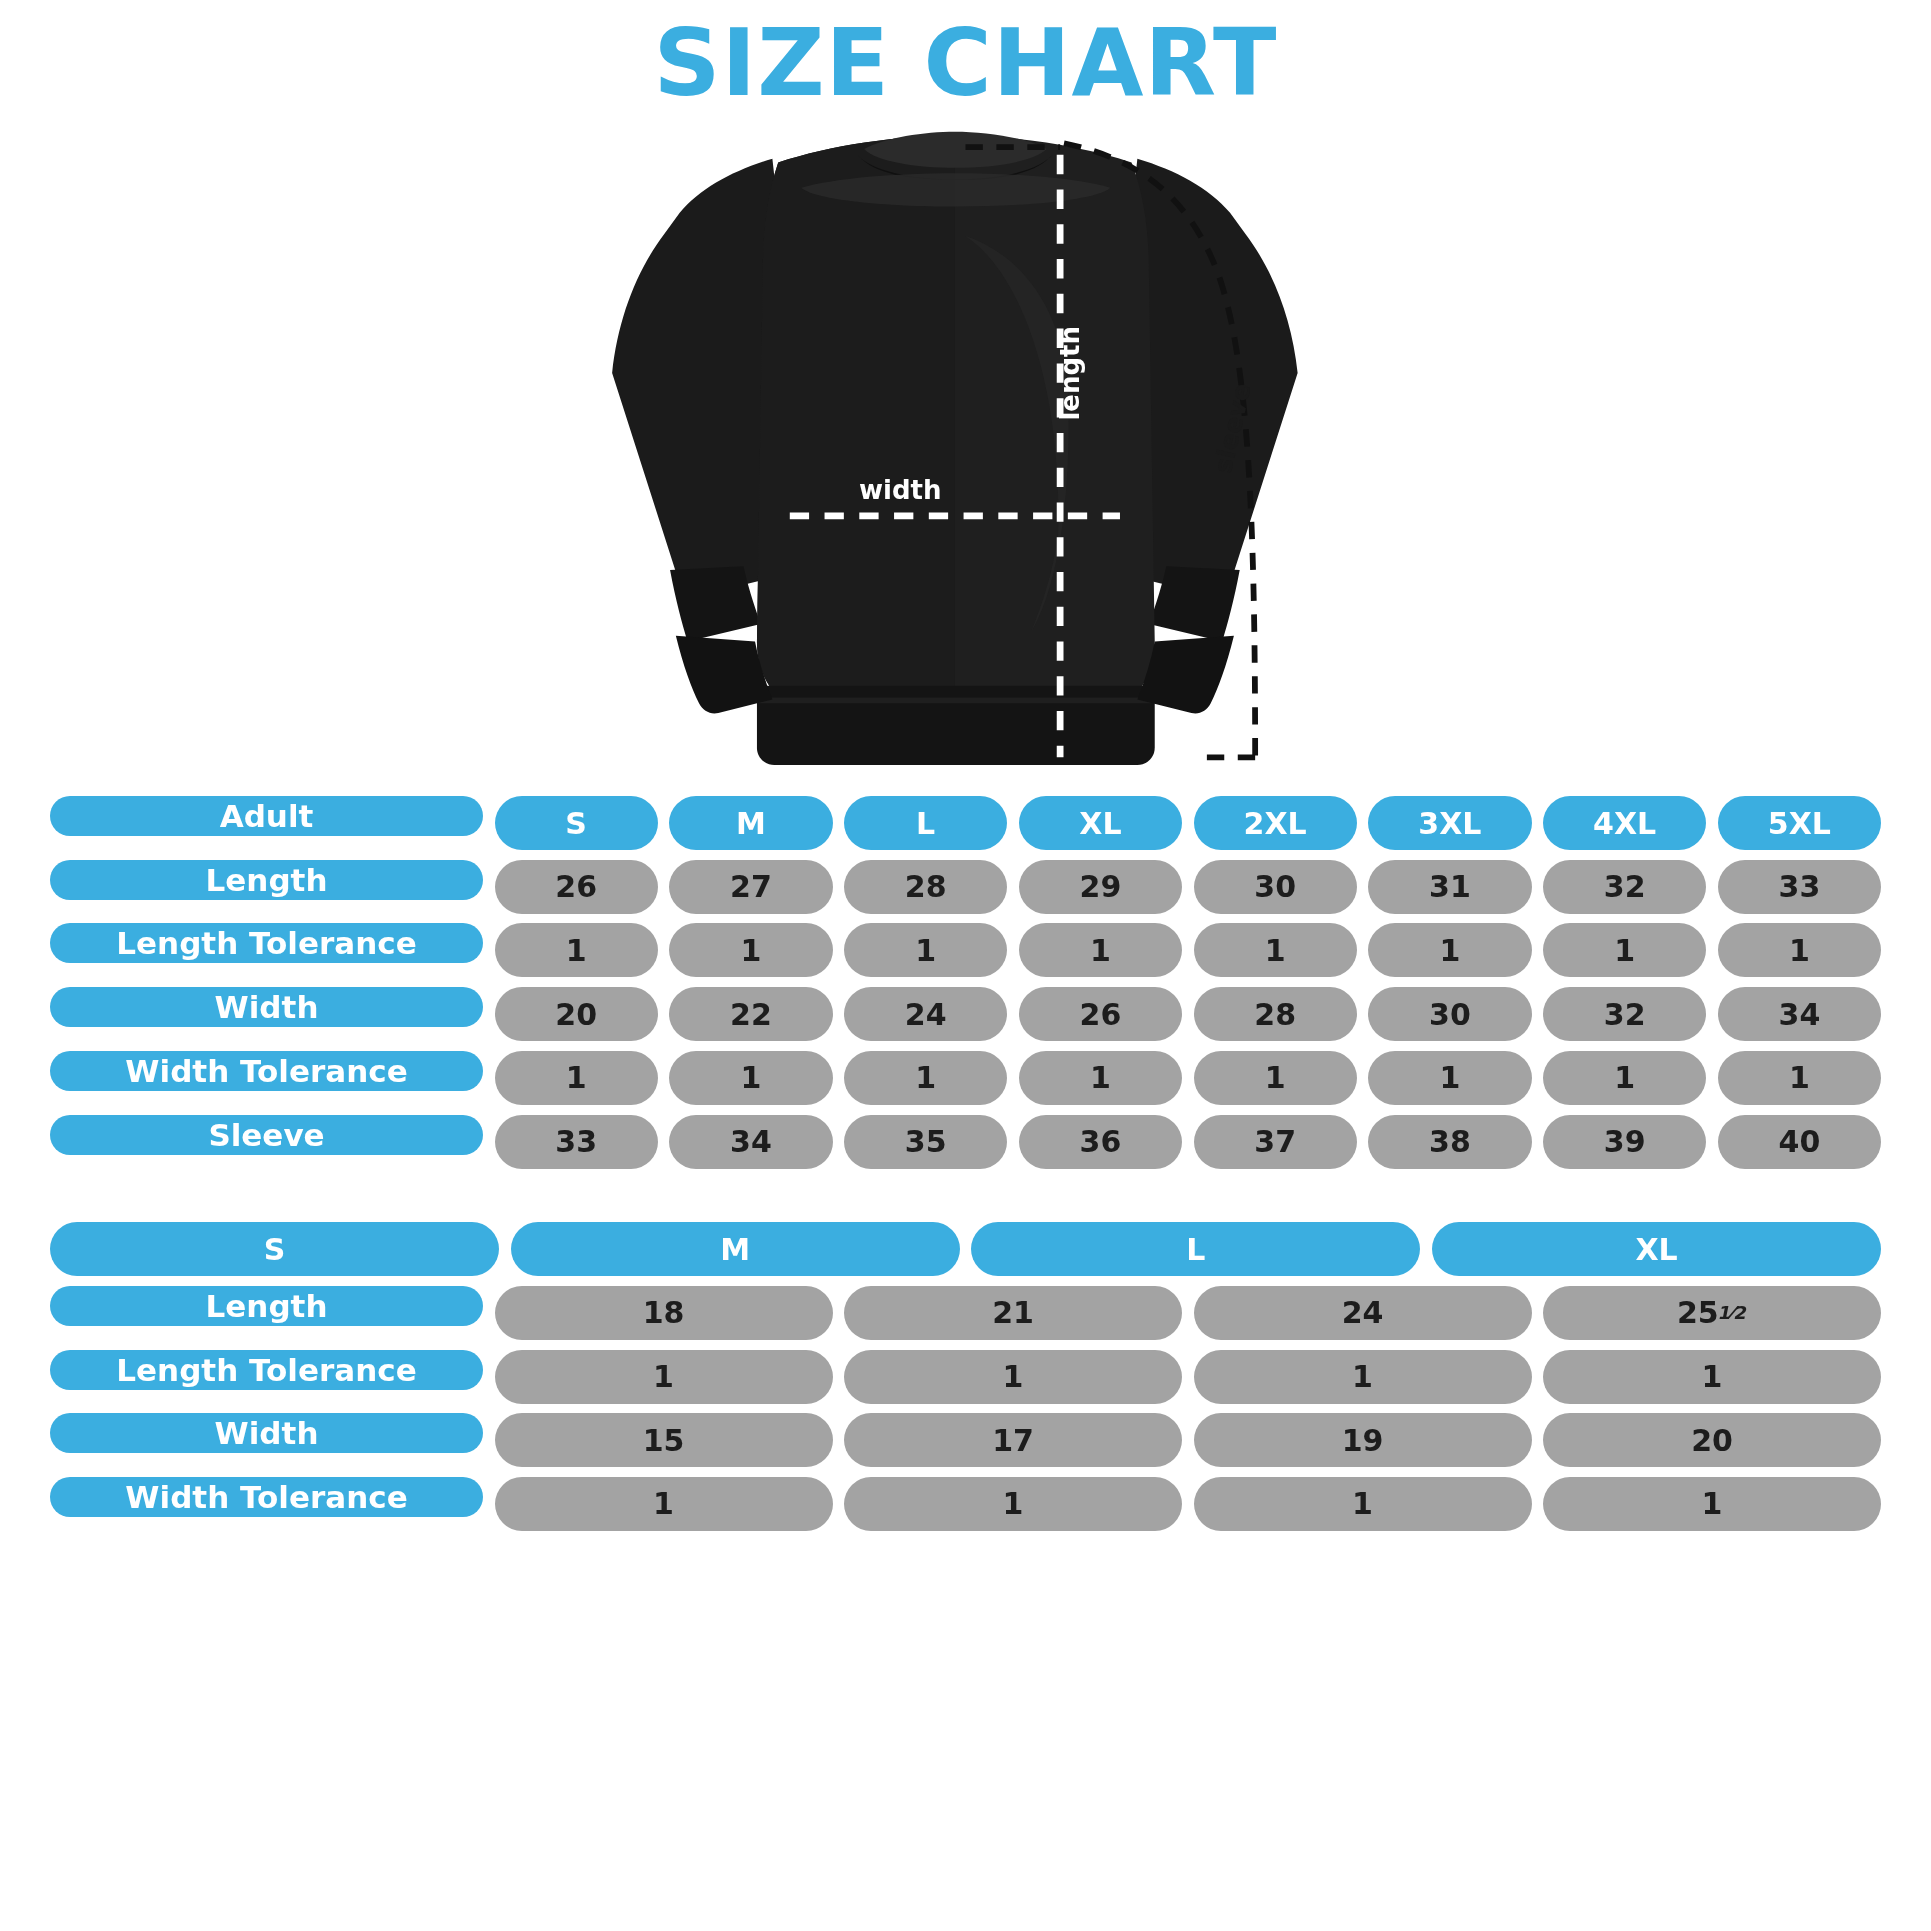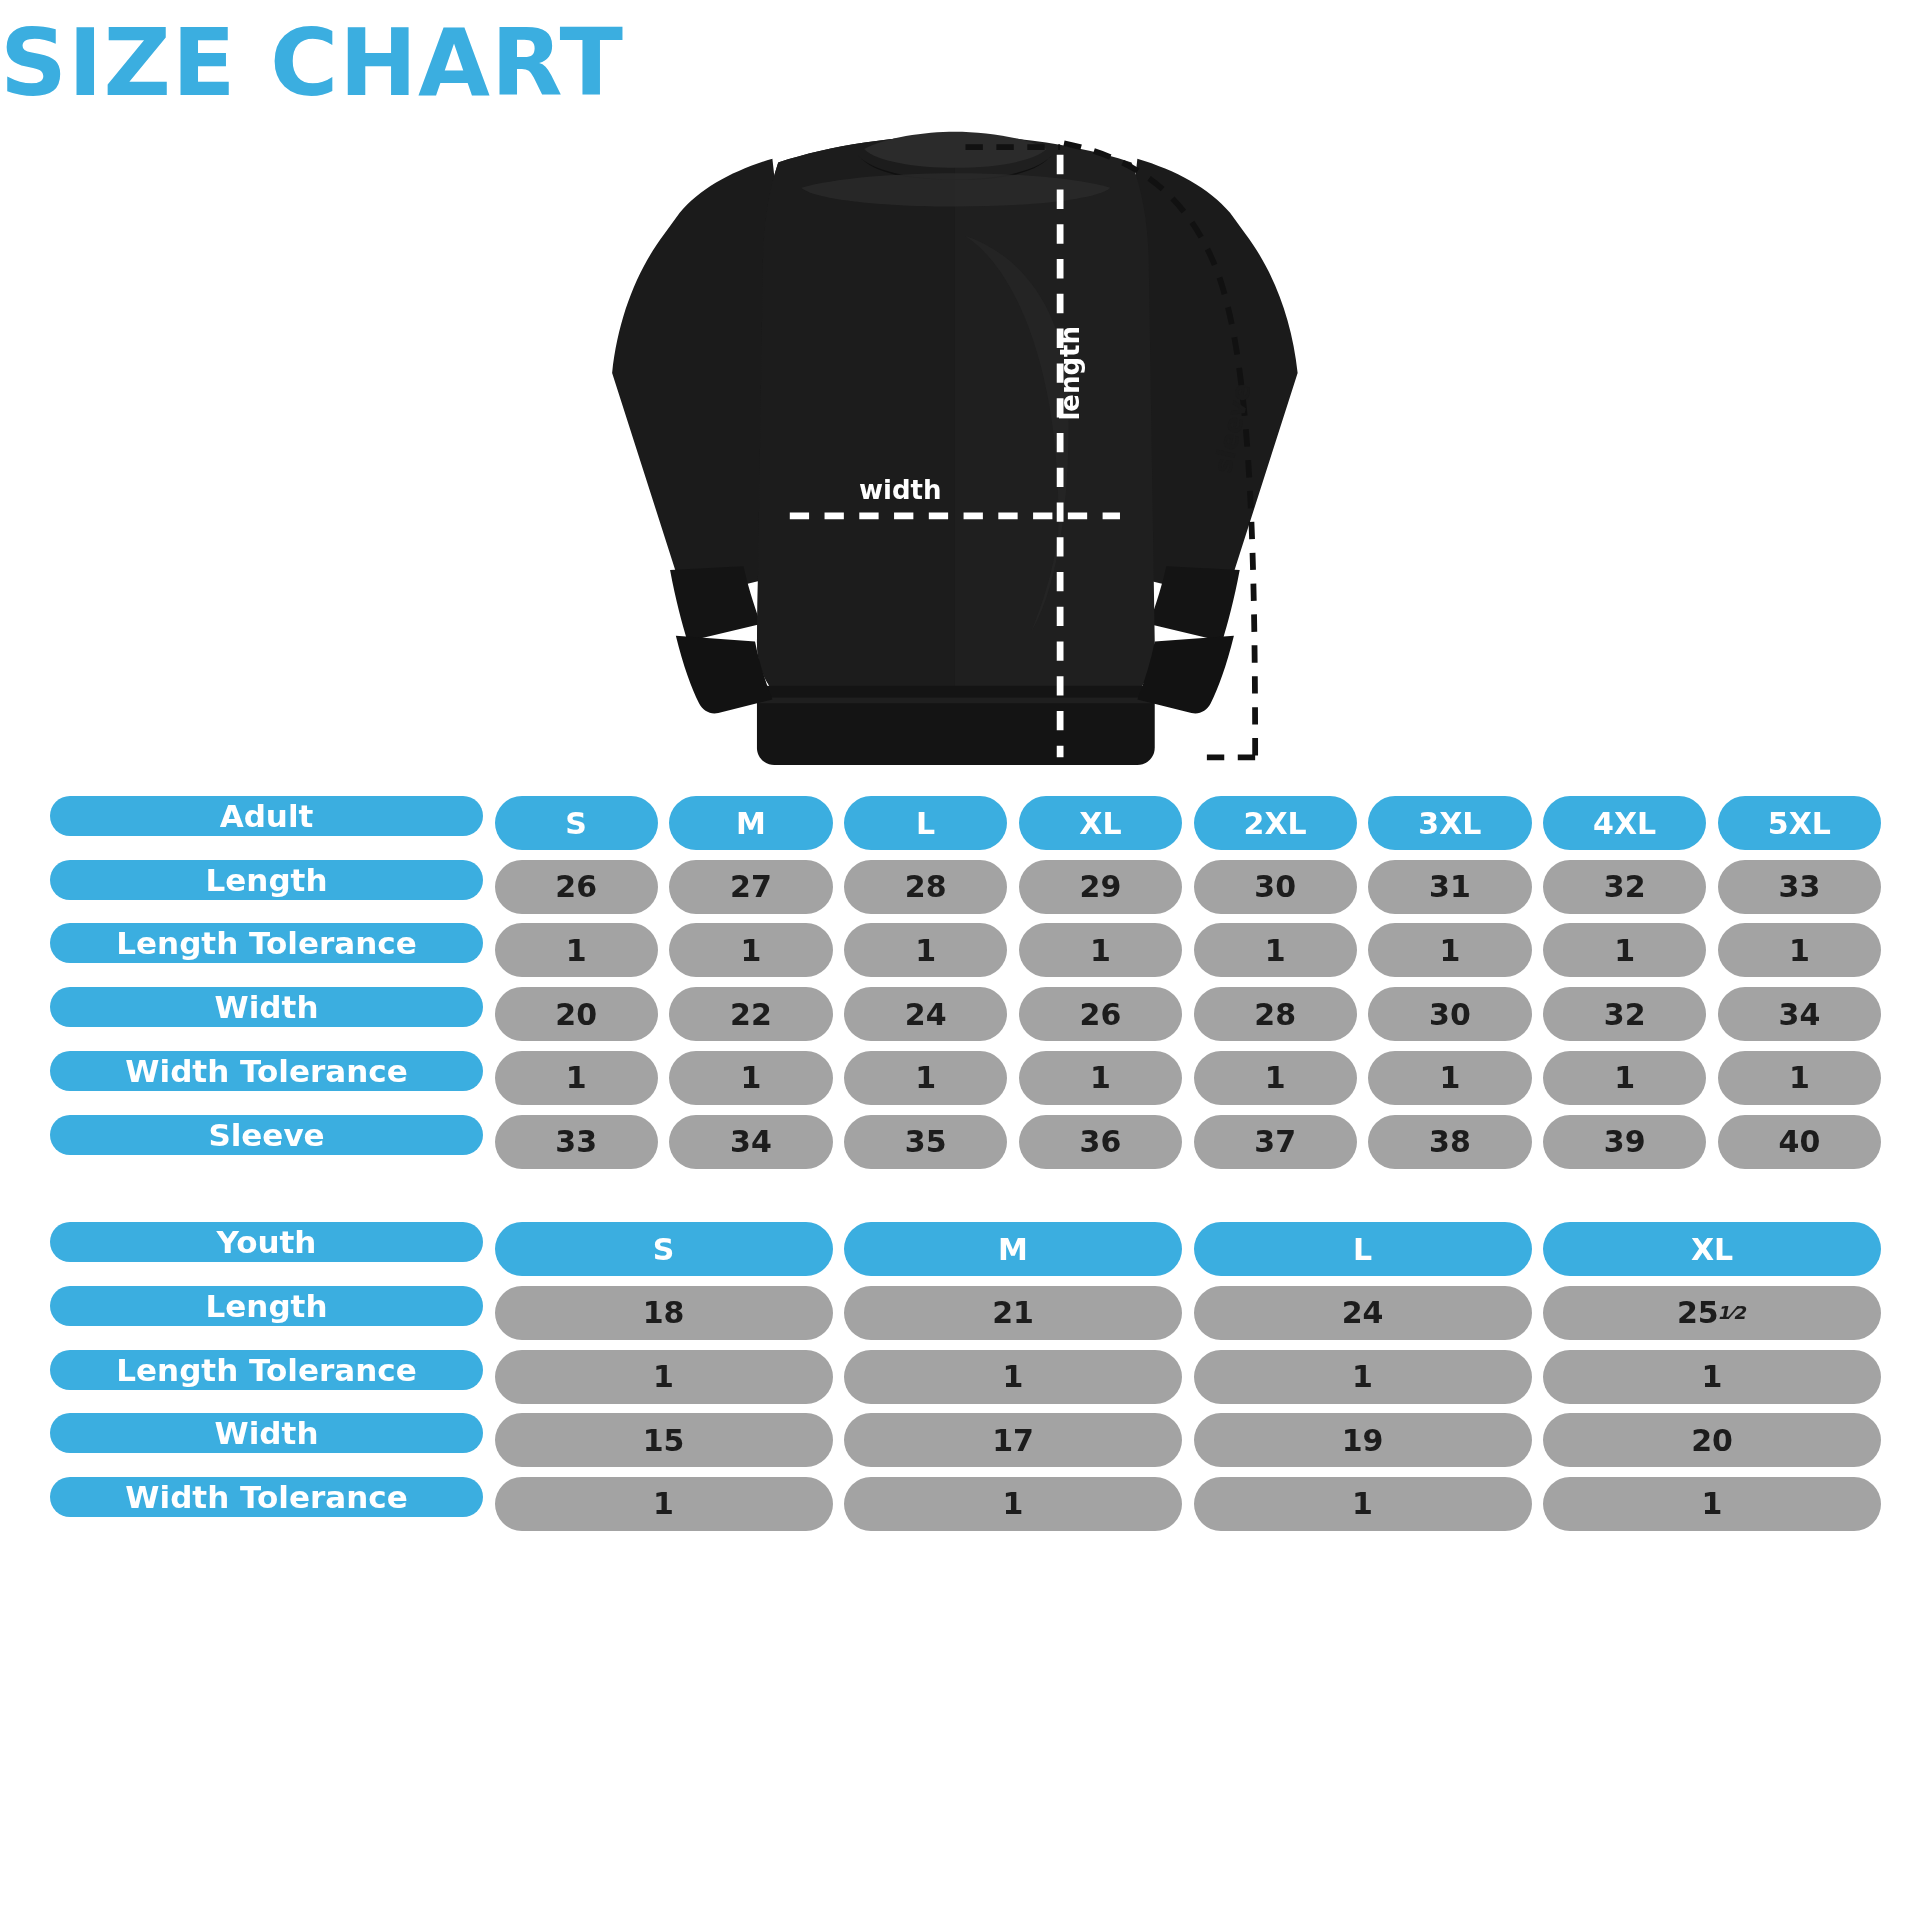--- a/index.html
+++ b/index.html
@@ -12,21 +12,21 @@
     overflow: hidden;
   }
   .page {
     position: relative;
     width: 1931px;
     height: 1931px;
   }
 
   
   .title {
-    text-align: left;
+    text-align: center;
     color: #3BAEE0;
     font-size: 93px;
     font-weight: bold;
     letter-spacing: 1px;
     padding-top: 17.4px;
     line-height: 1;
     font-family: "DejaVu Sans", sans-serif;
   }
 
   
@@ -256,21 +256,20 @@
         <div class="cell data">40</div>
       </div>
     </div>
   </div>
 
   <div class="gap-block"></div>
 
   <div class="table-block">
 
     <div class="row">
-      <div class="rowhead">Youth</div>
       <div class="cells">
         <div class="cell head">S</div>
         <div class="cell head">M</div>
         <div class="cell head">L</div>
         <div class="cell head">XL</div>
       </div>
     </div>
 
     <div class="row">
       <div class="rowhead">Length</div>

